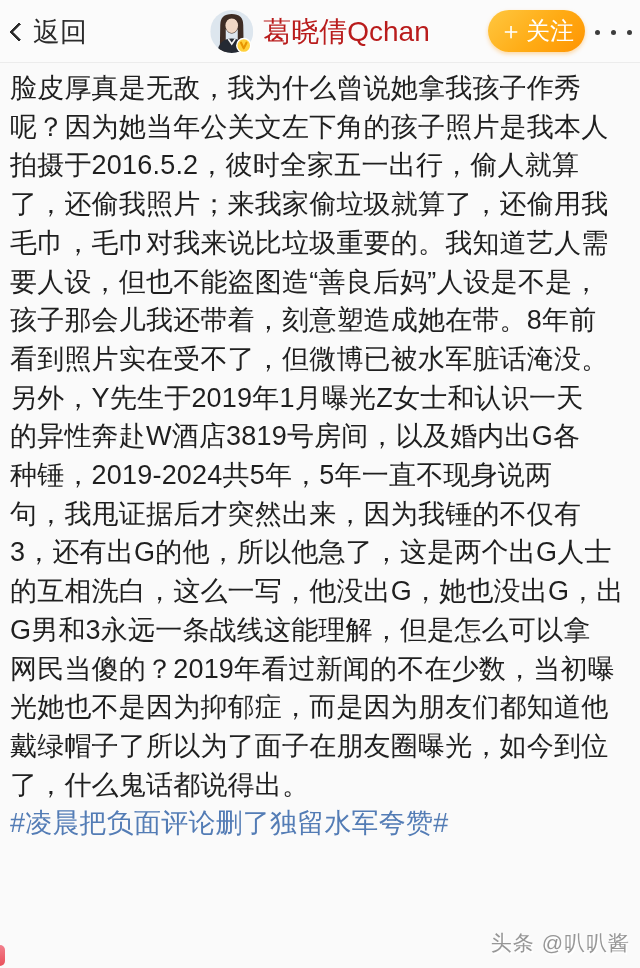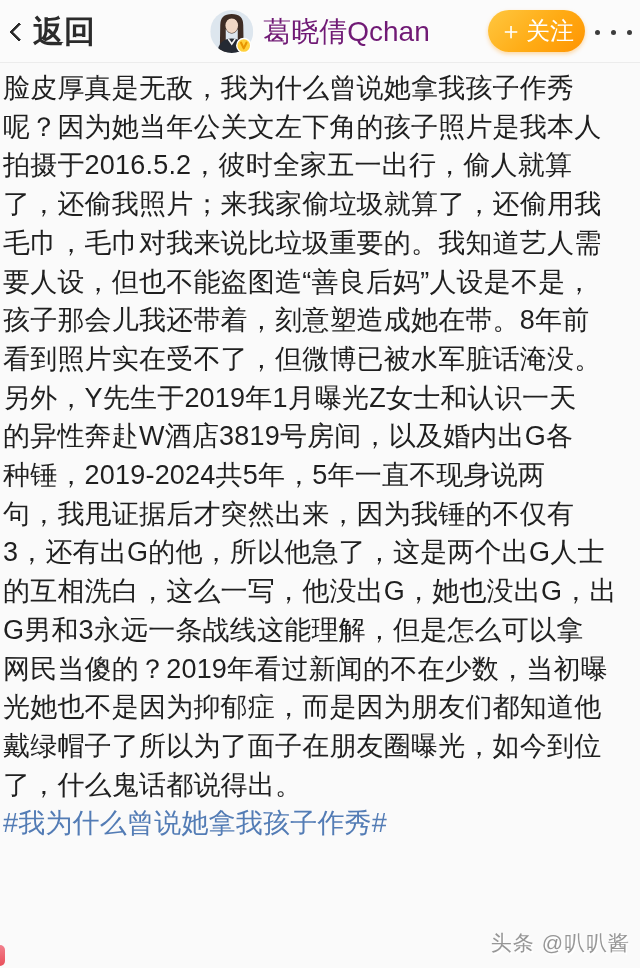--- a/index.html
+++ b/index.html
@@ -17,55 +17,55 @@
   
   .header {
     position: relative;
     height: 63px;
     background: #fbfbfb;
     border-bottom: 1px solid #ececec;
   }
   .back {
     position: absolute; left: 10px; top: 0; height: 63px;
     display: flex; align-items: center; gap: 7px;
-    color: #2b2b2b; font-size: 31px; font-weight: 700;
+    color: #2b2b2b; font-size: 27px; font-weight: 400;
     cursor: pointer;
   }
   .chev {
     width: 14px; height: 14px;
     border-left: 3px solid #2b2b2b; border-bottom: 3px solid #2b2b2b;
     transform: rotate(45deg); border-radius: 1px;
     margin-left: 2px;
   }
   .profile {
     position: absolute; left: 50%; top: 0; transform: translateX(-50%);
     height: 63px; display: flex; align-items: center; gap: 10px;
     white-space: nowrap;
   }
   .avatar-wrap { position: relative; width: 43px; height: 43px; }
-  .username { font-size: 28px; color: #701a75; font-weight: 500; }
+  .username { font-size: 28px; color: #b91c1c; font-weight: 500; }
   .follow-btn {
     position: absolute; right: 55px; top: 10px;
     width: 97px; height: 42px; border-radius: 21px;
     background: linear-gradient(135deg, #ffc740 0%, #ffab14 55%, #ff9402 100%);
     box-shadow: 0 2px 4px rgba(255,150,0,0.35);
     border: none; color: #fff; font-size: 24px; font-weight: 500;
     display: flex; align-items: center; justify-content: center; gap: 3px;
     cursor: pointer;
     font-family: "Liberation Sans", "DejaVu Sans", sans-serif;
   }
   .more {
     position: absolute; right: 6px; top: 28px;
     display: flex; gap: 11px; cursor: pointer; padding: 2px;
   }
   .more i { width: 5px; height: 5px; border-radius: 50%; background: #3d3d3d; }
 
   
   .post {
-    padding: 6px 3px 0;
+    padding: 6px 10px 0;
     font-size: 27px;
     line-height: 38.7px;
     color: #1f1f1f;
     font-weight: 500;
     letter-spacing: 0.2px;
   }
   .para { white-space: pre-line; }
   .hashtag {
     color: #537cb5;
     white-space: pre-line;
@@ -151,20 +151,20 @@
 的异性奔赴W酒店3819号房间，以及婚内出G各
 种锤，2019-2024共5年，5年一直不现身说两
 句，我甩证据后才突然出来，因为我锤的不仅有
 3，还有出G的他，所以他急了，这是两个出G人士
 的互相洗白，这么一写，他没出G，她也没出G，出
 G男和3永远一条战线这能理解，但是怎么可以拿
 网民当傻的？2019年看过新闻的不在少数，当初曝
 光她也不是因为抑郁症，而是因为朋友们都知道他
 戴绿帽子了所以为了面子在朋友圈曝光，如今到位
 了，什么鬼话都说得出。</div>
-    <div class="hashtag">#我为什么曾说她拿我孩子作秀#</div>
+    <div class="hashtag">#凌晨把负面评论删了独留水军夸赞#</div>
   </div>
 
   <div class="watermark">头条 @叭叭酱</div>
 
   <div class="red-sliver"></div>
 
 </div>
 
 </body></html>

